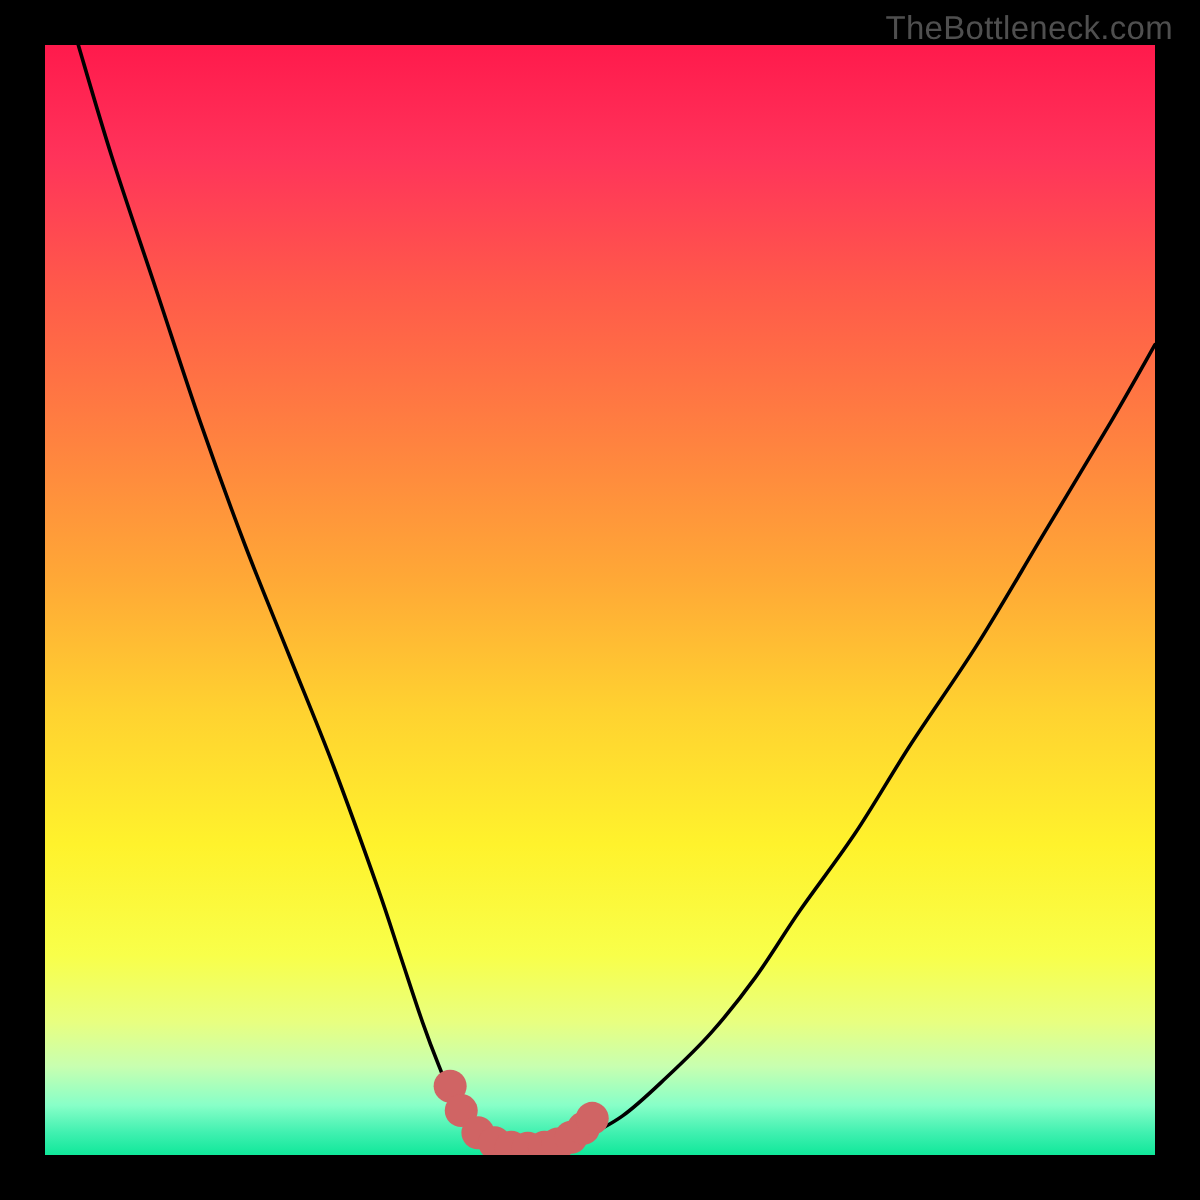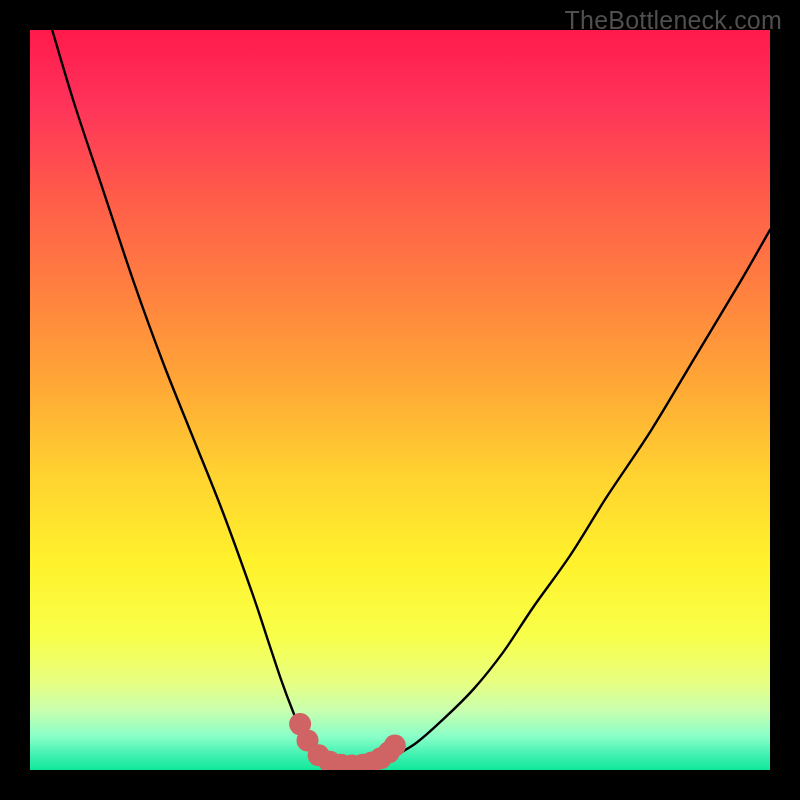--- a/index.html
+++ b/index.html
@@ -9,21 +9,21 @@
     background: #000;
     position: relative;
     overflow: hidden;
     font-family: Arial, sans-serif;
   }
   .watermark {
     position: absolute;
     top: 6px;
     right: 18px;
     color: #4f4f4f;
-    font-size: 25px;
+    font-size: 22px;
     font-weight: 400;
     letter-spacing: 0.2px;
     z-index: 10;
   }
   .plot-area {
     position: absolute;
     left: 30px;
     top: 30px;
     width: 740px;
     height: 740px;

